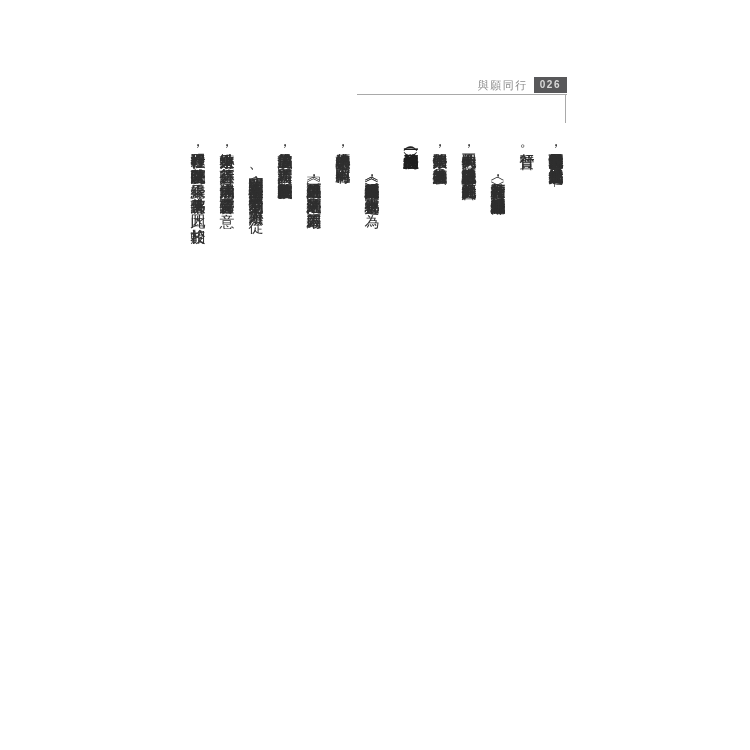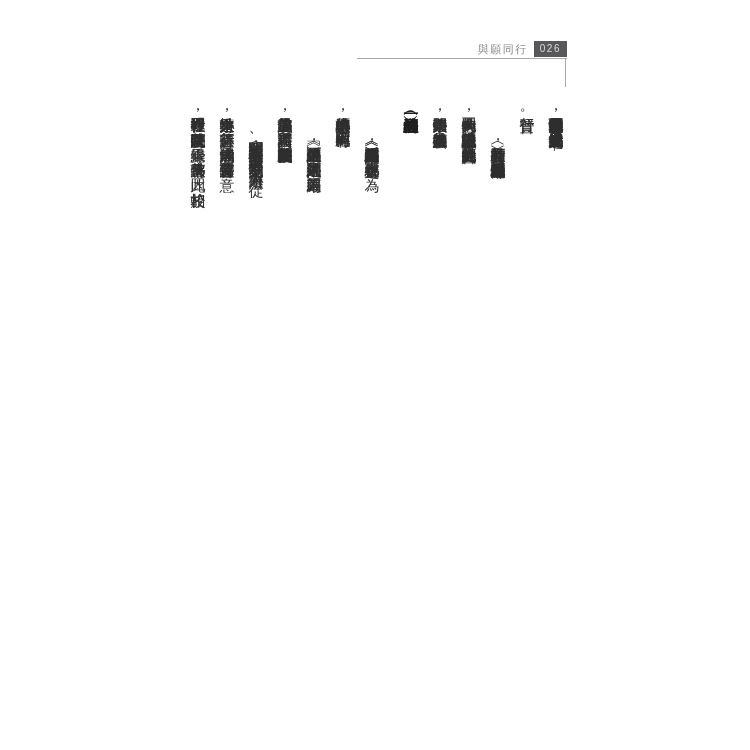--- a/index.html
+++ b/index.html
@@ -1,32 +1,32 @@
 <!DOCTYPE html>
 <html><head>
 <meta charset="utf-8">
 <style>
   html,body{margin:0;padding:0;}
   body{
     width:750px;height:750px;position:relative;background:#ffffff;overflow:hidden;
     font-family:"Liberation Serif","DejaVu Serif",serif;
   }
-  .page{position:absolute;inset:0;background:#ffffff;}
+  .page{position:absolute;inset:0;background:#ffffff;margin-top:36px;}
 
   
   .running-head{
     position:absolute;top:41px;right:183px;
     display:flex;align-items:center;gap:6px;
     font-family:"Liberation Sans","DejaVu Sans",sans-serif;
   }
   .rh-title{font-size:11px;color:#8a8a8a;letter-spacing:1.5px;}
   .badge{
     background:#58585a;color:#dadada;
     font-size:10px;line-height:16px;height:16px;
-    padding:0 6px;letter-spacing:1.5px;
+    padding:0 6px;letter-spacing:1.5px;font-weight:bold;
   }
   .rule-h{position:absolute;left:357px;top:58px;width:210px;height:1px;background:#a9a9a9;}
   .rule-v{position:absolute;left:565px;top:58px;width:1px;height:29px;background:#a9a9a9;}
 
   
   .text-block{
     position:absolute;top:106px;right:180px;height:545px;
     writing-mode:vertical-rl;text-orientation:mixed;
     font-size:15px;color:#2f2f2f;
   }

